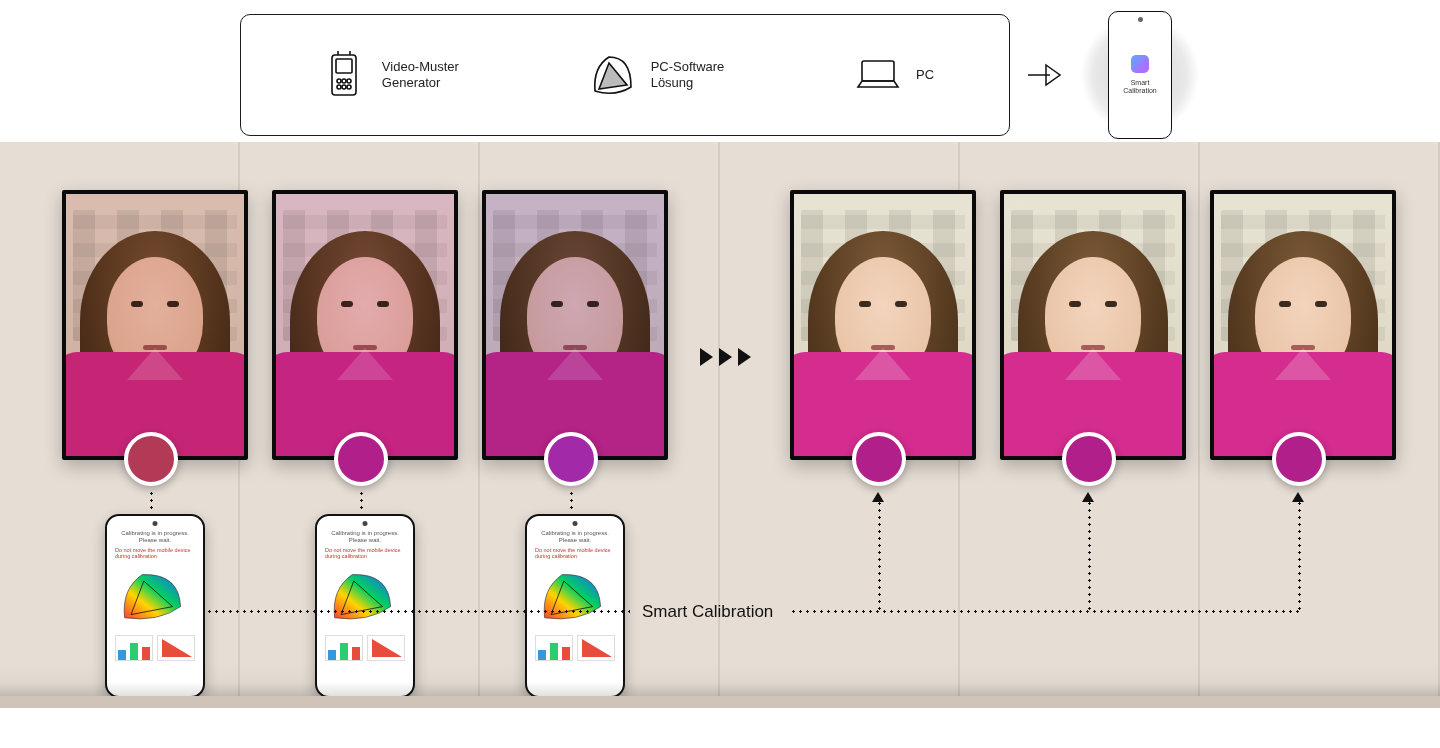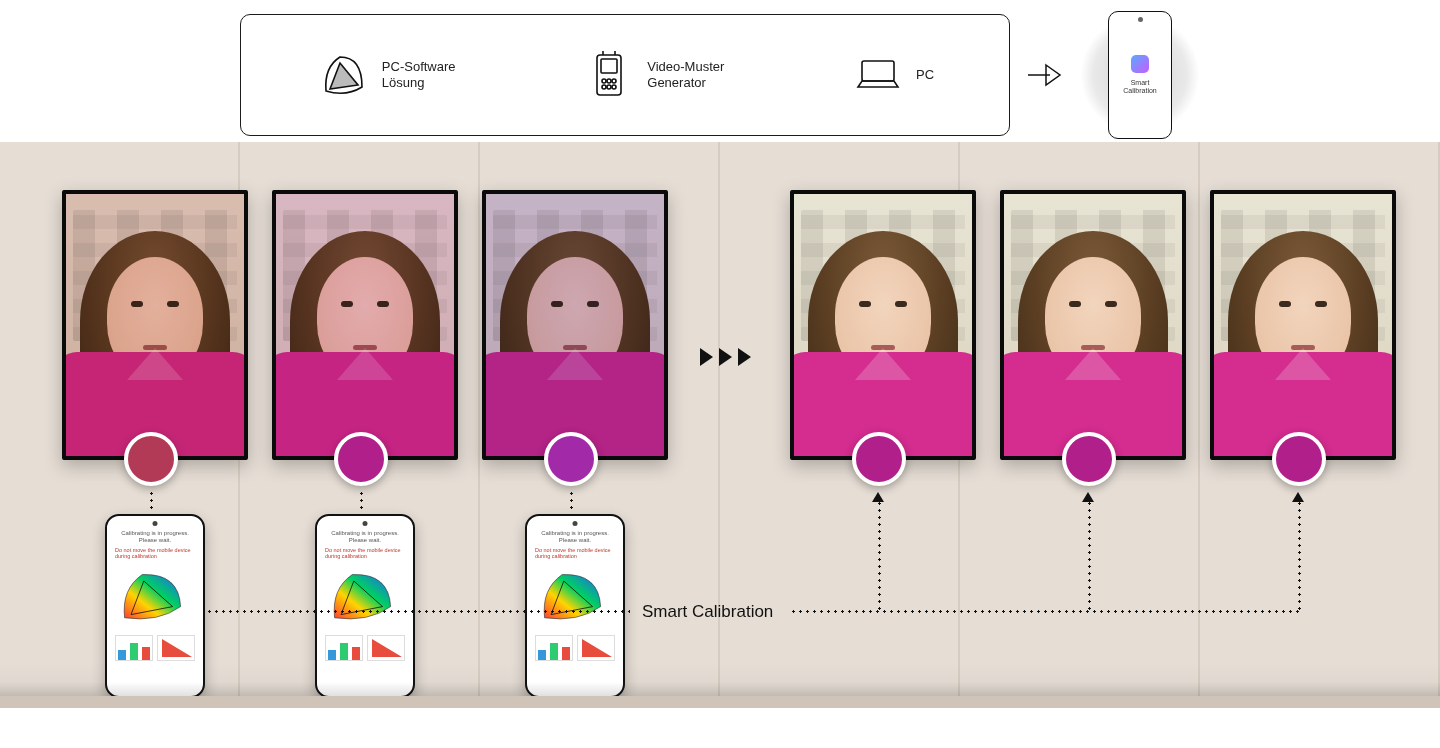--- a/index.html
+++ b/index.html
@@ -317,48 +317,48 @@
     padding: 0 6px;
   }
 
 </style>
 </head>
 <body>
 
 <div class="top-strip">
   <div class="equip-box">
 
-
-    <div class="equip-item">
-      <span class="equip-icon">
-        <svg viewBox="0 0 56 56" width="56" height="56">
-          <path d="M10 44 Q8 20 24 10 Q46 10 46 40 Q30 50 10 44 Z"></path>
-          <path d="M14 42 L24 16 L42 38 Z" fill="#bbb" stroke="#111"></path>
-        </svg>
-      </span>
-      <span style="white-space:pre-line">PC-Software
-Lösung</span>
-    </div>
 
     <div class="equip-item">
       <span class="equip-icon">
         <svg viewBox="0 0 56 56" width="56" height="56">
           <rect x="16" y="8" width="24" height="40" rx="3"></rect>
           <rect x="20" y="12" width="16" height="14" rx="1"></rect>
           <circle cx="23" cy="34" r="2"></circle>
             <circle cx="28" cy="34" r="2"></circle>
             <circle cx="33" cy="34" r="2"></circle>
           <circle cx="23" cy="40" r="2"></circle>
             <circle cx="28" cy="40" r="2"></circle>
             <circle cx="33" cy="40" r="2"></circle>
           <path d="M22 8 v-4 M34 8 v-4"></path>
         </svg>
       </span>
       <span style="white-space:pre-line">Video-Muster
 Generator</span>
+    </div>
+
+    <div class="equip-item">
+      <span class="equip-icon">
+        <svg viewBox="0 0 56 56" width="56" height="56">
+          <path d="M10 44 Q8 20 24 10 Q46 10 46 40 Q30 50 10 44 Z"></path>
+          <path d="M14 42 L24 16 L42 38 Z" fill="#bbb" stroke="#111"></path>
+        </svg>
+      </span>
+      <span style="white-space:pre-line">PC-Software
+Lösung</span>
     </div>
 
     <div class="equip-item">
       <span class="equip-icon">
         <svg viewBox="0 0 56 56" width="56" height="56">
           <rect x="12" y="14" width="32" height="20" rx="2"></rect>
           <path d="M8 40 h40 l-4 -6 h-32 z"></path>
         </svg>
       </span>
       <span>PC</span>

